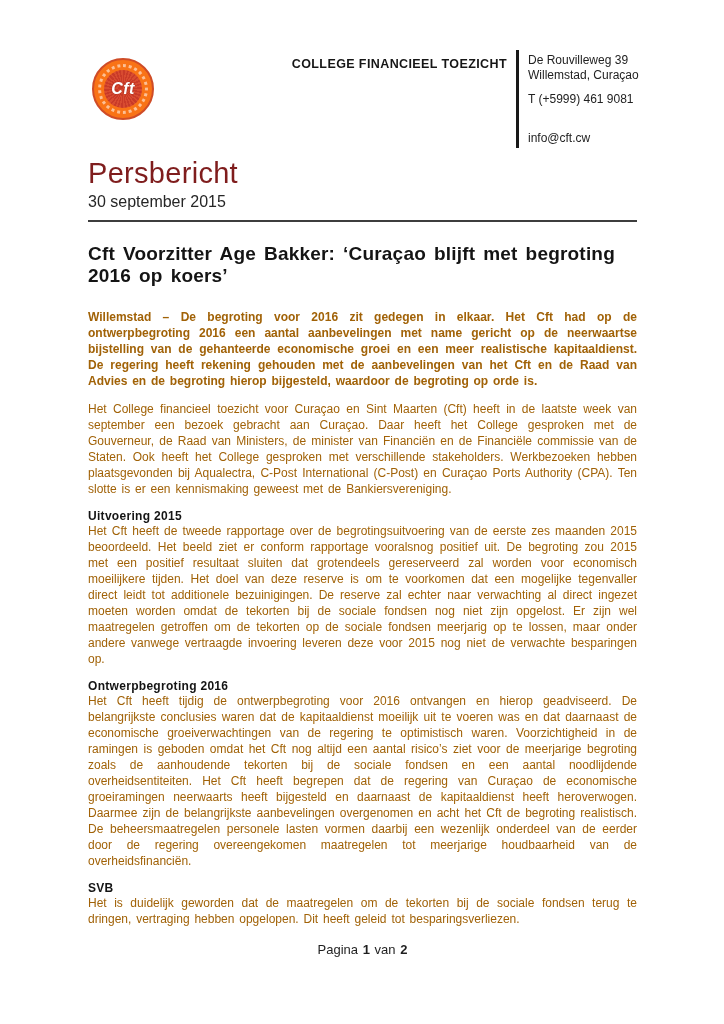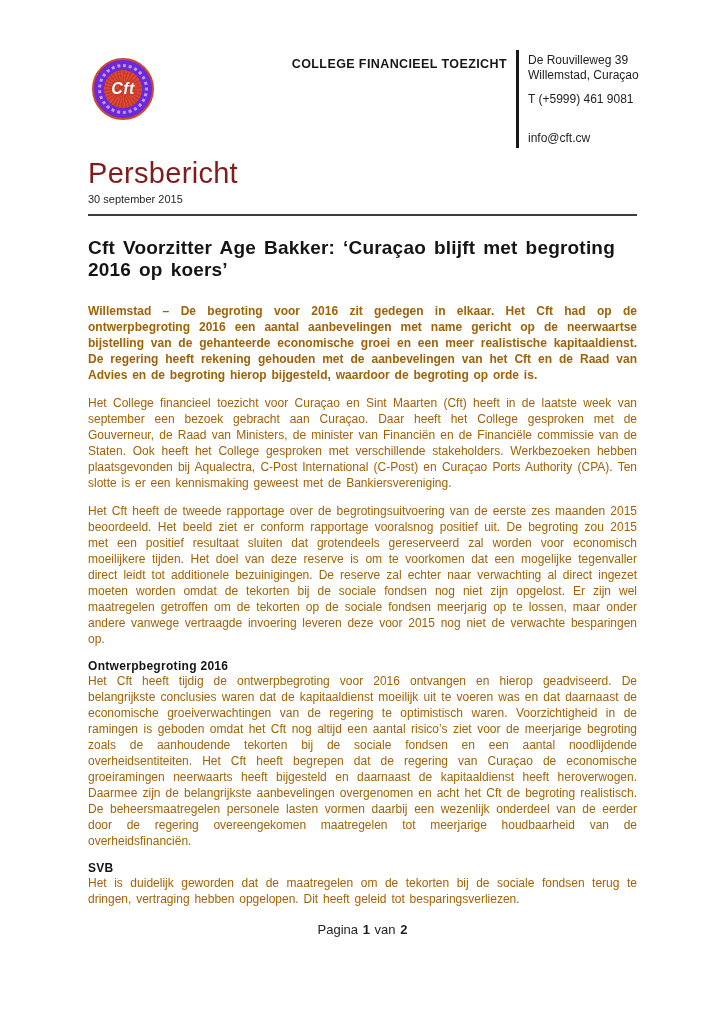--- a/index.html
+++ b/index.html
@@ -11,21 +11,21 @@
     background: #ffffff;
     font-family: "Liberation Sans", sans-serif;
     color: #1e1e1e;
     overflow: hidden;
   }
 
   
   .logo {
     position: absolute; left: 92px; top: 58px;
     width: 62px; height: 62px; border-radius: 50%;
-    background: #6d28d9;
+    background: #f97316;
     border: 2px solid #cf4c27;
   }
   .logo::after {
     content: ""; position: absolute; inset: 4px; border-radius: 50%;
     border: 3px dotted rgba(255,255,255,0.55);
   }
   .logo-center {
     position: absolute; inset: 10px; border-radius: 50%;
     background: repeating-conic-gradient(#c93a28 0deg 6deg, #d84b30 6deg 12deg);
     display: flex; align-items: center; justify-content: center;
@@ -52,21 +52,21 @@
   .contact .email { margin-top: 24px; }
 
   
   .content {
     position: absolute; left: 88px; top: 158px; width: 549px;
   }
   .doc-type {
     font-size: 29px; font-weight: 400; line-height: 1.1;
     letter-spacing: 0.3px; color: #7f1d1d;
   }
-  .doc-date { font-size: 11px; margin-top: 3px; color: #262626; }
+  .doc-date { font-size: 16px; margin-top: 3px; color: #262626; }
   .rule { border: 0; border-top: 2px solid #3d3d3d; margin-top: 9px; }
   .headline {
     margin-top: 21px; font-size: 19px; font-weight: 700;
     word-spacing: 2.5px; letter-spacing: 0.2px; color: #141414;
   }
   p.para {
     margin-top: 12px; font-size: 12px; line-height: 16px;
     text-align: justify; word-spacing: 1.5px; color: #a16207;
   }
   p.para.lead { margin-top: 22px; font-weight: 700; }
@@ -109,20 +109,21 @@
     <div class="doc-date">30 september 2015</div>
     <hr class="rule">
 
     <h2 class="headline">Cft Voorzitter Age Bakker: ‘Curaçao blijft met begroting 2016 op koers’</h2>
 
     <p class="para lead">Willemstad – De begroting voor 2016 zit gedegen in elkaar. Het Cft had op de ontwerpbegroting 2016 een aantal aanbevelingen met name gericht op de neerwaartse bijstelling van de gehanteerde economische groei en een meer realistische kapitaaldienst. De regering heeft rekening gehouden met de aanbevelingen van het Cft en de Raad van Advies en de begroting hierop bijgesteld, waardoor de begroting op orde is.</p>
 
     <p class="para">Het College financieel toezicht voor Curaçao en Sint Maarten (Cft) heeft in de laatste week van september een bezoek gebracht aan Curaçao. Daar heeft het College gesproken met de Gouverneur, de Raad van Ministers, de minister van Financiën en de Financiële commissie van de Staten. Ook heeft het College gesproken met verschillende stakeholders. Werkbezoeken hebben plaatsgevonden bij Aqualectra, C-Post International (C-Post) en Curaçao Ports Authority (CPA). Ten slotte is er een kennismaking geweest met de Bankiersvereniging.</p>
 
     <section>
+      <h3 class="section-heading">Uitvoering 2015</h3>
       <p class="para">Het Cft heeft de tweede rapportage over de begrotingsuitvoering van de eerste zes maanden 2015 beoordeeld. Het beeld ziet er conform rapportage vooralsnog positief uit. De begroting zou 2015 met een positief resultaat sluiten dat grotendeels gereserveerd zal worden voor economisch moeilijkere tijden. Het doel van deze reserve is om te voorkomen dat een mogelijke tegenvaller direct leidt tot additionele bezuinigingen. De reserve zal echter naar verwachting al direct ingezet moeten worden omdat de tekorten bij de sociale fondsen nog niet zijn opgelost. Er zijn wel maatregelen getroffen om de tekorten op de sociale fondsen meerjarig op te lossen, maar onder andere vanwege vertraagde invoering leveren deze voor 2015 nog niet de verwachte besparingen op.</p>
     </section>
 
     <section>
       <h3 class="section-heading">Ontwerpbegroting 2016</h3>
       <p class="para">Het Cft heeft tijdig de ontwerpbegroting voor 2016 ontvangen en hierop geadviseerd. De belangrijkste conclusies waren dat de kapitaaldienst moeilijk uit te voeren was en dat daarnaast de economische groeiverwachtingen van de regering te optimistisch waren. Voorzichtigheid in de ramingen is geboden omdat het Cft nog altijd een aantal risico’s ziet voor de meerjarige begroting zoals de aanhoudende tekorten bij de sociale fondsen en een aantal noodlijdende overheidsentiteiten. Het Cft heeft begrepen dat de regering van Curaçao de economische groeiramingen neerwaarts heeft bijgesteld en daarnaast de kapitaaldienst heeft heroverwogen. Daarmee zijn de belangrijkste aanbevelingen overgenomen en acht het Cft de begroting realistisch. De beheersmaatregelen personele lasten vormen daarbij een wezenlijk onderdeel van de eerder door de regering overeengekomen maatregelen tot meerjarige houdbaarheid van de overheidsfinanciën.</p>
     </section>
 
     <section>
       <h3 class="section-heading">SVB</h3>

